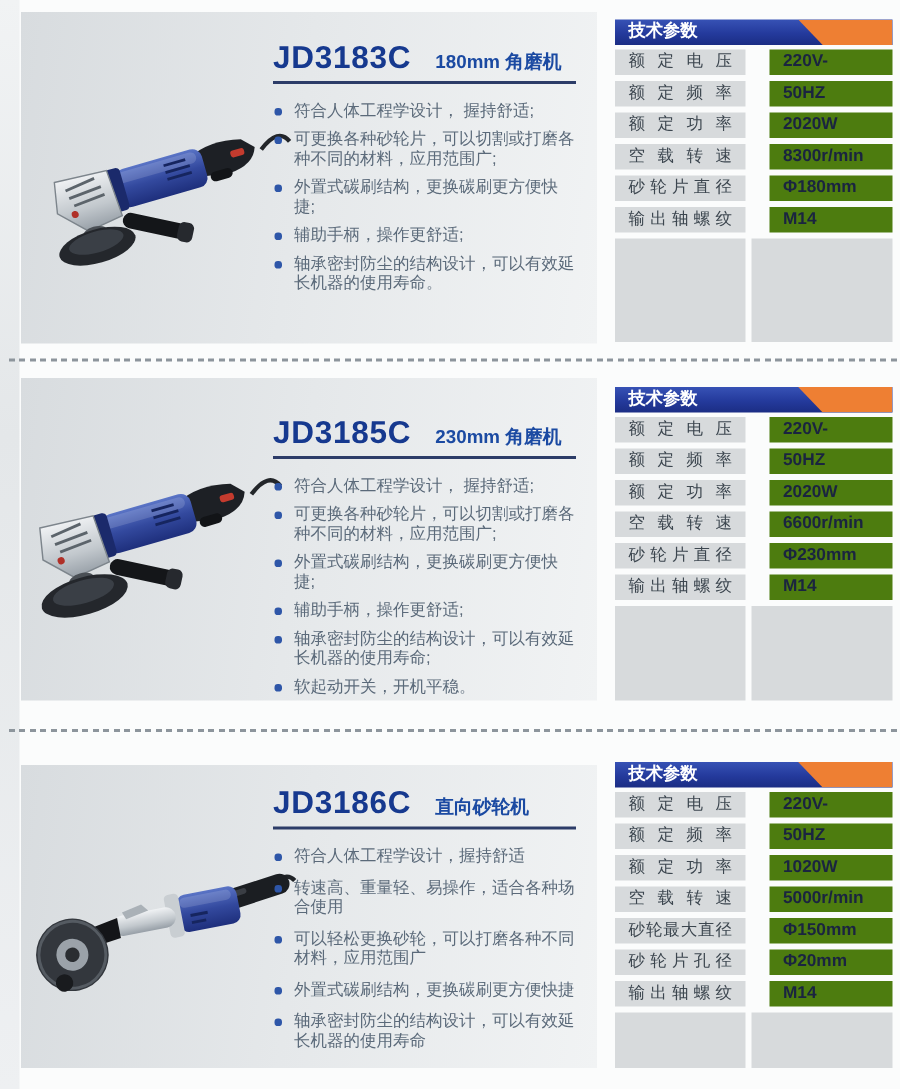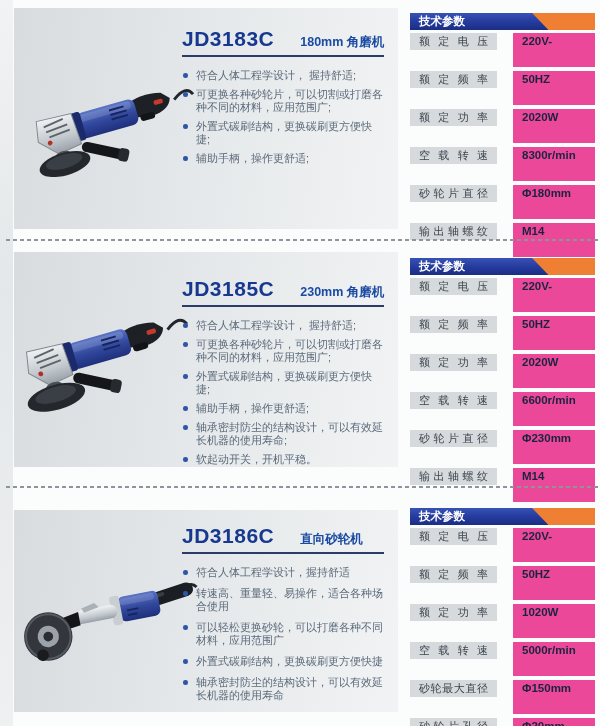--- a/index.html
+++ b/index.html
@@ -21,21 +21,21 @@
   .panel.s1{top:8px;height:221px;}
   .panel.s2{top:252px;height:215px;}
   .panel.s3{top:510px;height:202px;}
 
   .content{position:absolute;left:168px;width:202px;}
   .s1 .content{top:20px;}
   .s2 .content{top:26px;}
   .s3 .content{top:15px;}
 
   .model-line{
-    display:flex;align-items:baseline;gap:26px;
+    display:flex;align-items:baseline;gap:16px;
     border-bottom:2px solid #2c3c68;padding-bottom:4px;
   }
   .model{
     font-size:21px;font-weight:800;letter-spacing:.5px;
     color:#16398f;line-height:22px;white-space:nowrap;
   }
   .subtitle{
     font-size:12.5px;font-weight:bold;color:#1b4aa2;white-space:nowrap;text-align:center;
   }
   .features{list-style:none;margin:12px 0 0;padding:0;}
@@ -75,22 +75,22 @@
     clip-path:polygon(0 0,100% 0,100% 100%,26% 100%);
   }
   .spec-row{display:flex;gap:16px;margin-bottom:4px;flex:0 0 17px;}
   .spec-label{
     width:87px;box-sizing:border-box;background:#d7dadc;
     color:#3c464f;font-size:11px;line-height:17px;height:17px;
     padding:0 9px;text-align:justify;text-align-last:justify;
     text-justify:inter-character;overflow:hidden;
   }
   .spec-value{
-    flex:1;background:#ec4899;color:#1a2440;
-    font-size:11.5px;font-weight:bold;line-height:17px;height:34px;
+    flex:1;background:#4d7c0f;color:#1a2440;
+    font-size:11.5px;font-weight:bold;line-height:17px;height:17px;
     padding-left:9px;box-sizing:border-box;white-space:nowrap;overflow:hidden;
   }
   .spec-filler{display:flex;gap:4px;flex:1;}
   .spec-filler .fl{width:87px;background:#d7dadc;}
   .spec-filler .fv{flex:1;background:#d7dadc;}
 
   
   .divider{
     position:absolute;left:6px;right:0;height:2px;
     background:repeating-linear-gradient(90deg,#8d959c 0 4px,transparent 4px 7px);
@@ -144,20 +144,21 @@
   <div class="content">
     <div class="model-line">
       <span class="model">JD3183C</span>
       <span class="subtitle">180mm 角磨机</span>
     </div>
     <ul class="features">
       <li><span class="dot"></span><span>符合人体工程学设计， 握持舒适;</span></li>
       <li><span class="dot"></span><span>可更换各种砂轮片，可以切割或打磨各种不同的材料，应用范围广;</span></li>
       <li><span class="dot"></span><span>外置式碳刷结构，更换碳刷更方便快捷;</span></li>
       <li><span class="dot"></span><span>辅助手柄，操作更舒适;</span></li>
+      <li><span class="dot"></span><span>轴承密封防尘的结构设计，可以有效延长机器的使用寿命。</span></li>
     </ul>
   </div>
 </section>
 
 <aside class="spec t1">
   <div class="spec-header">
     <span>技术参数</span>
     <span class="orange"></span>
   </div>
   <div class="spec-row">

